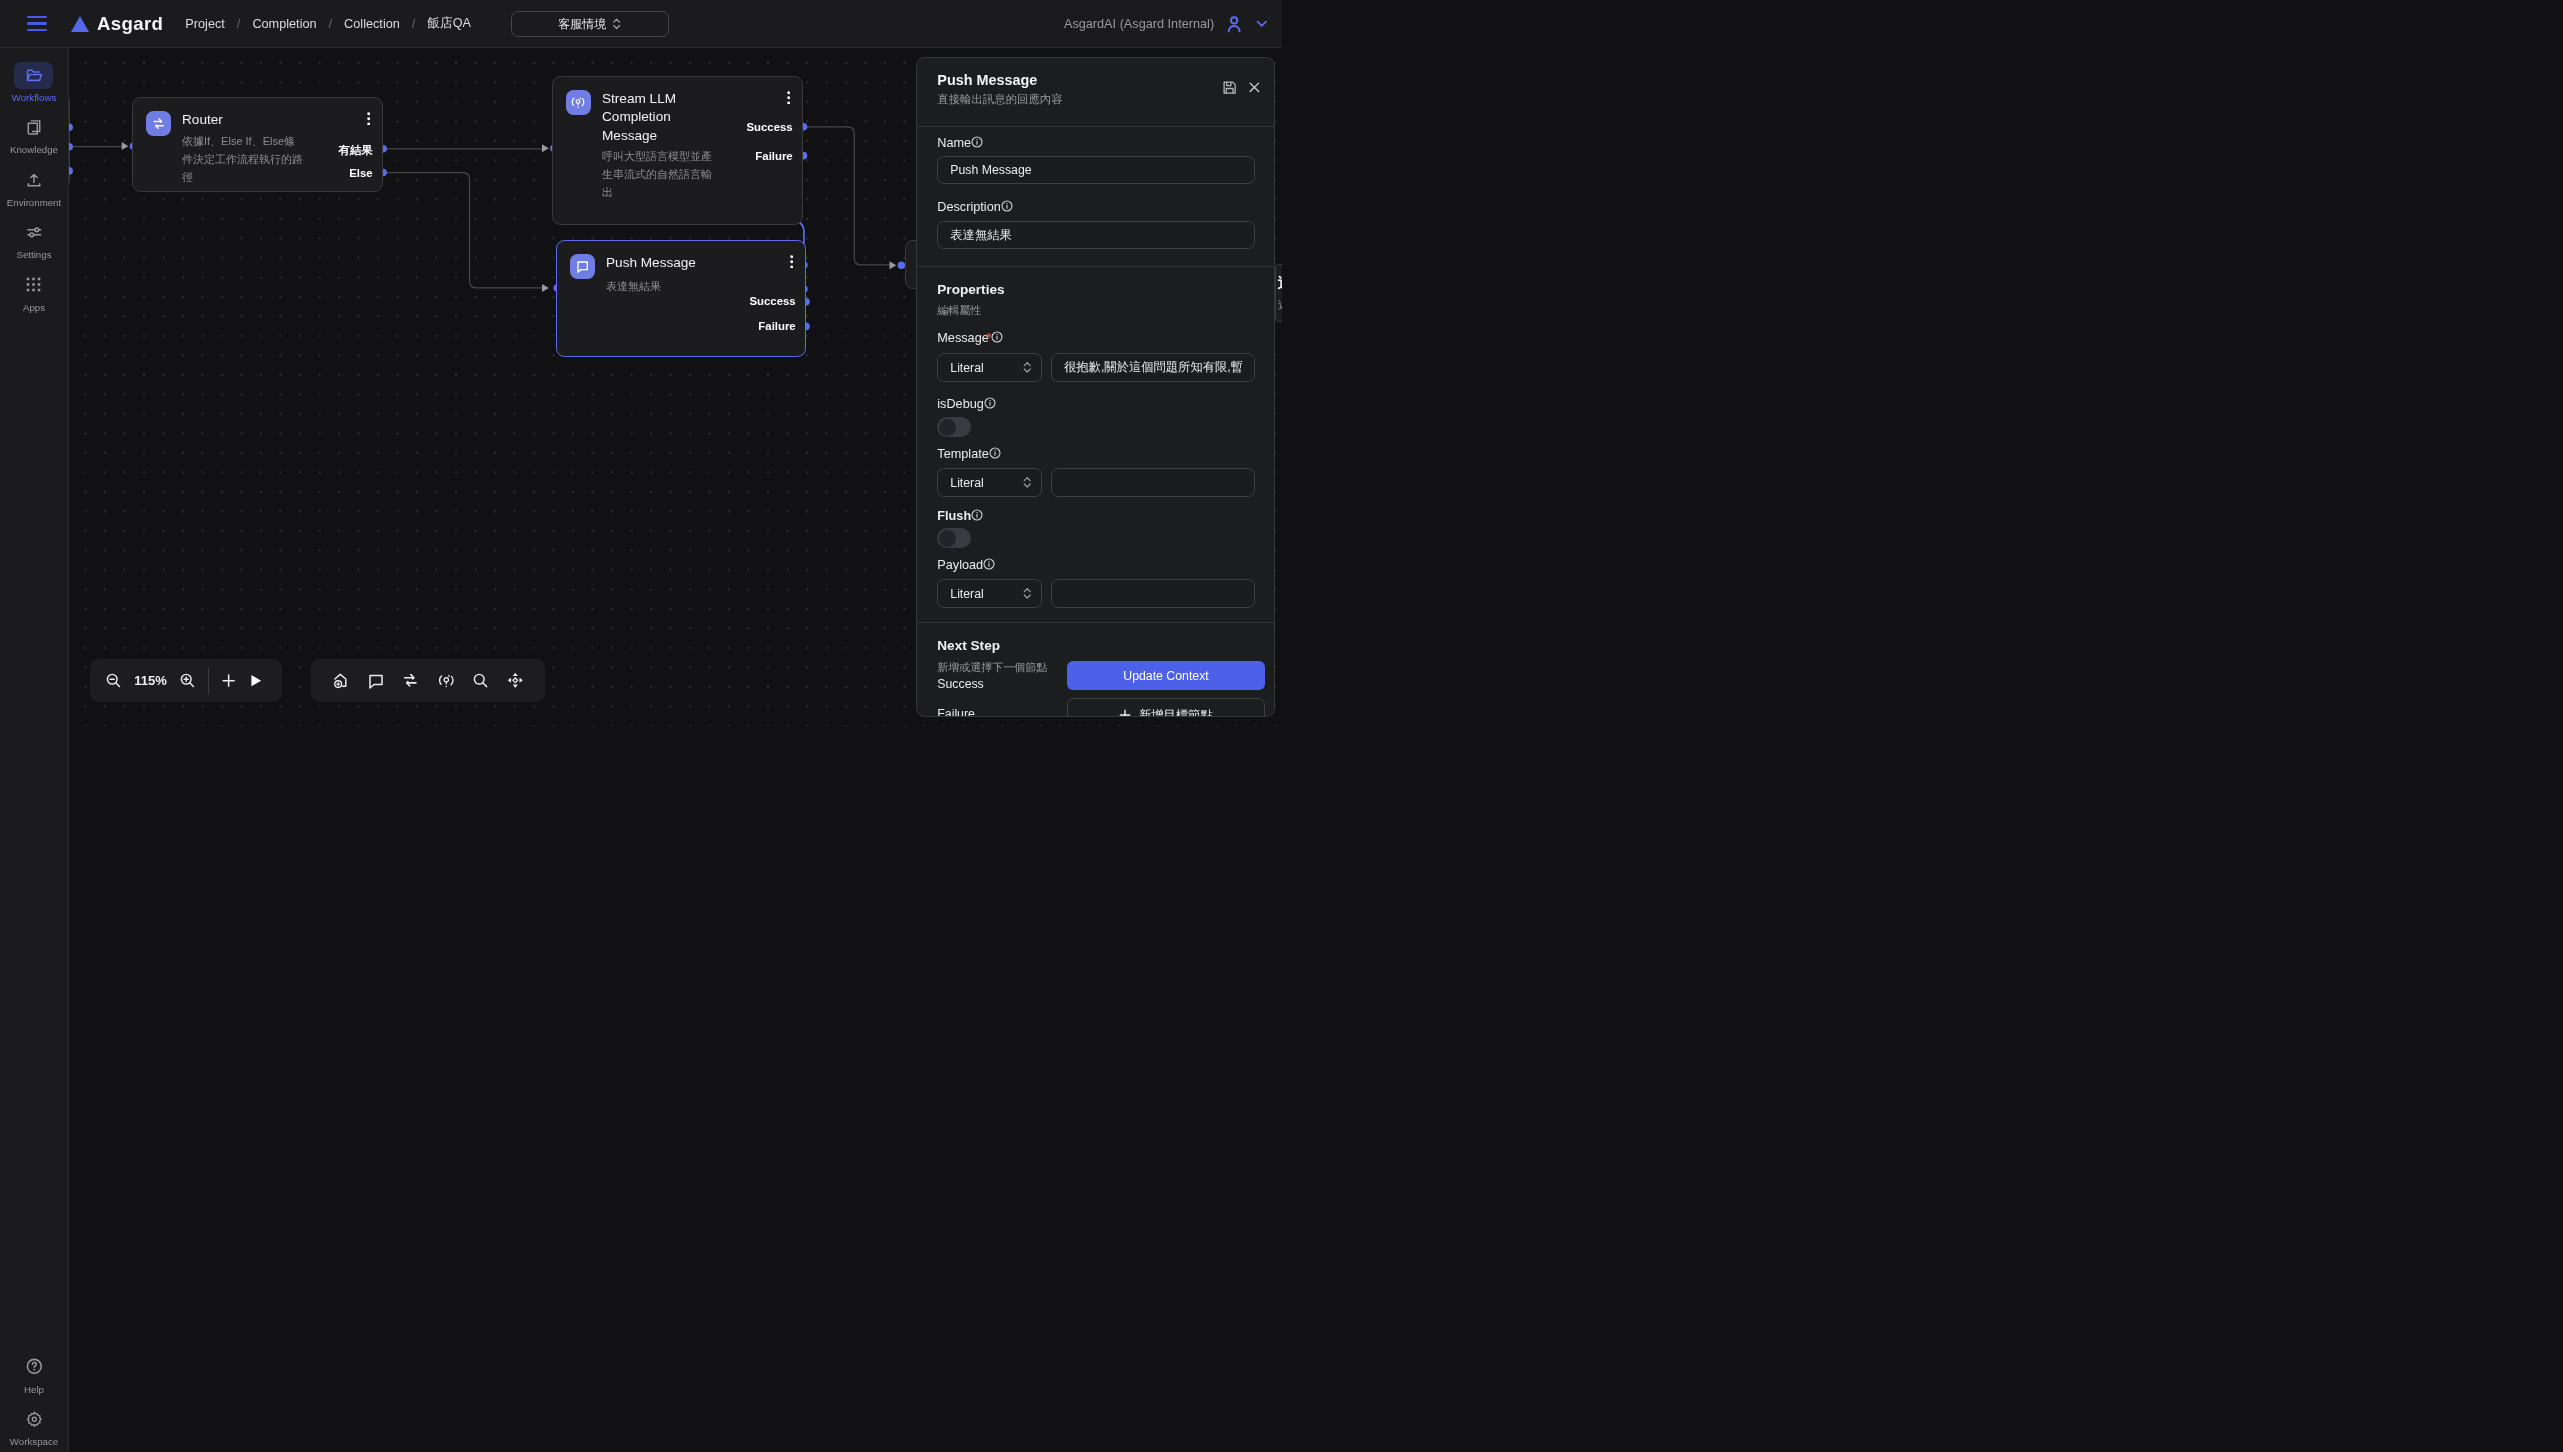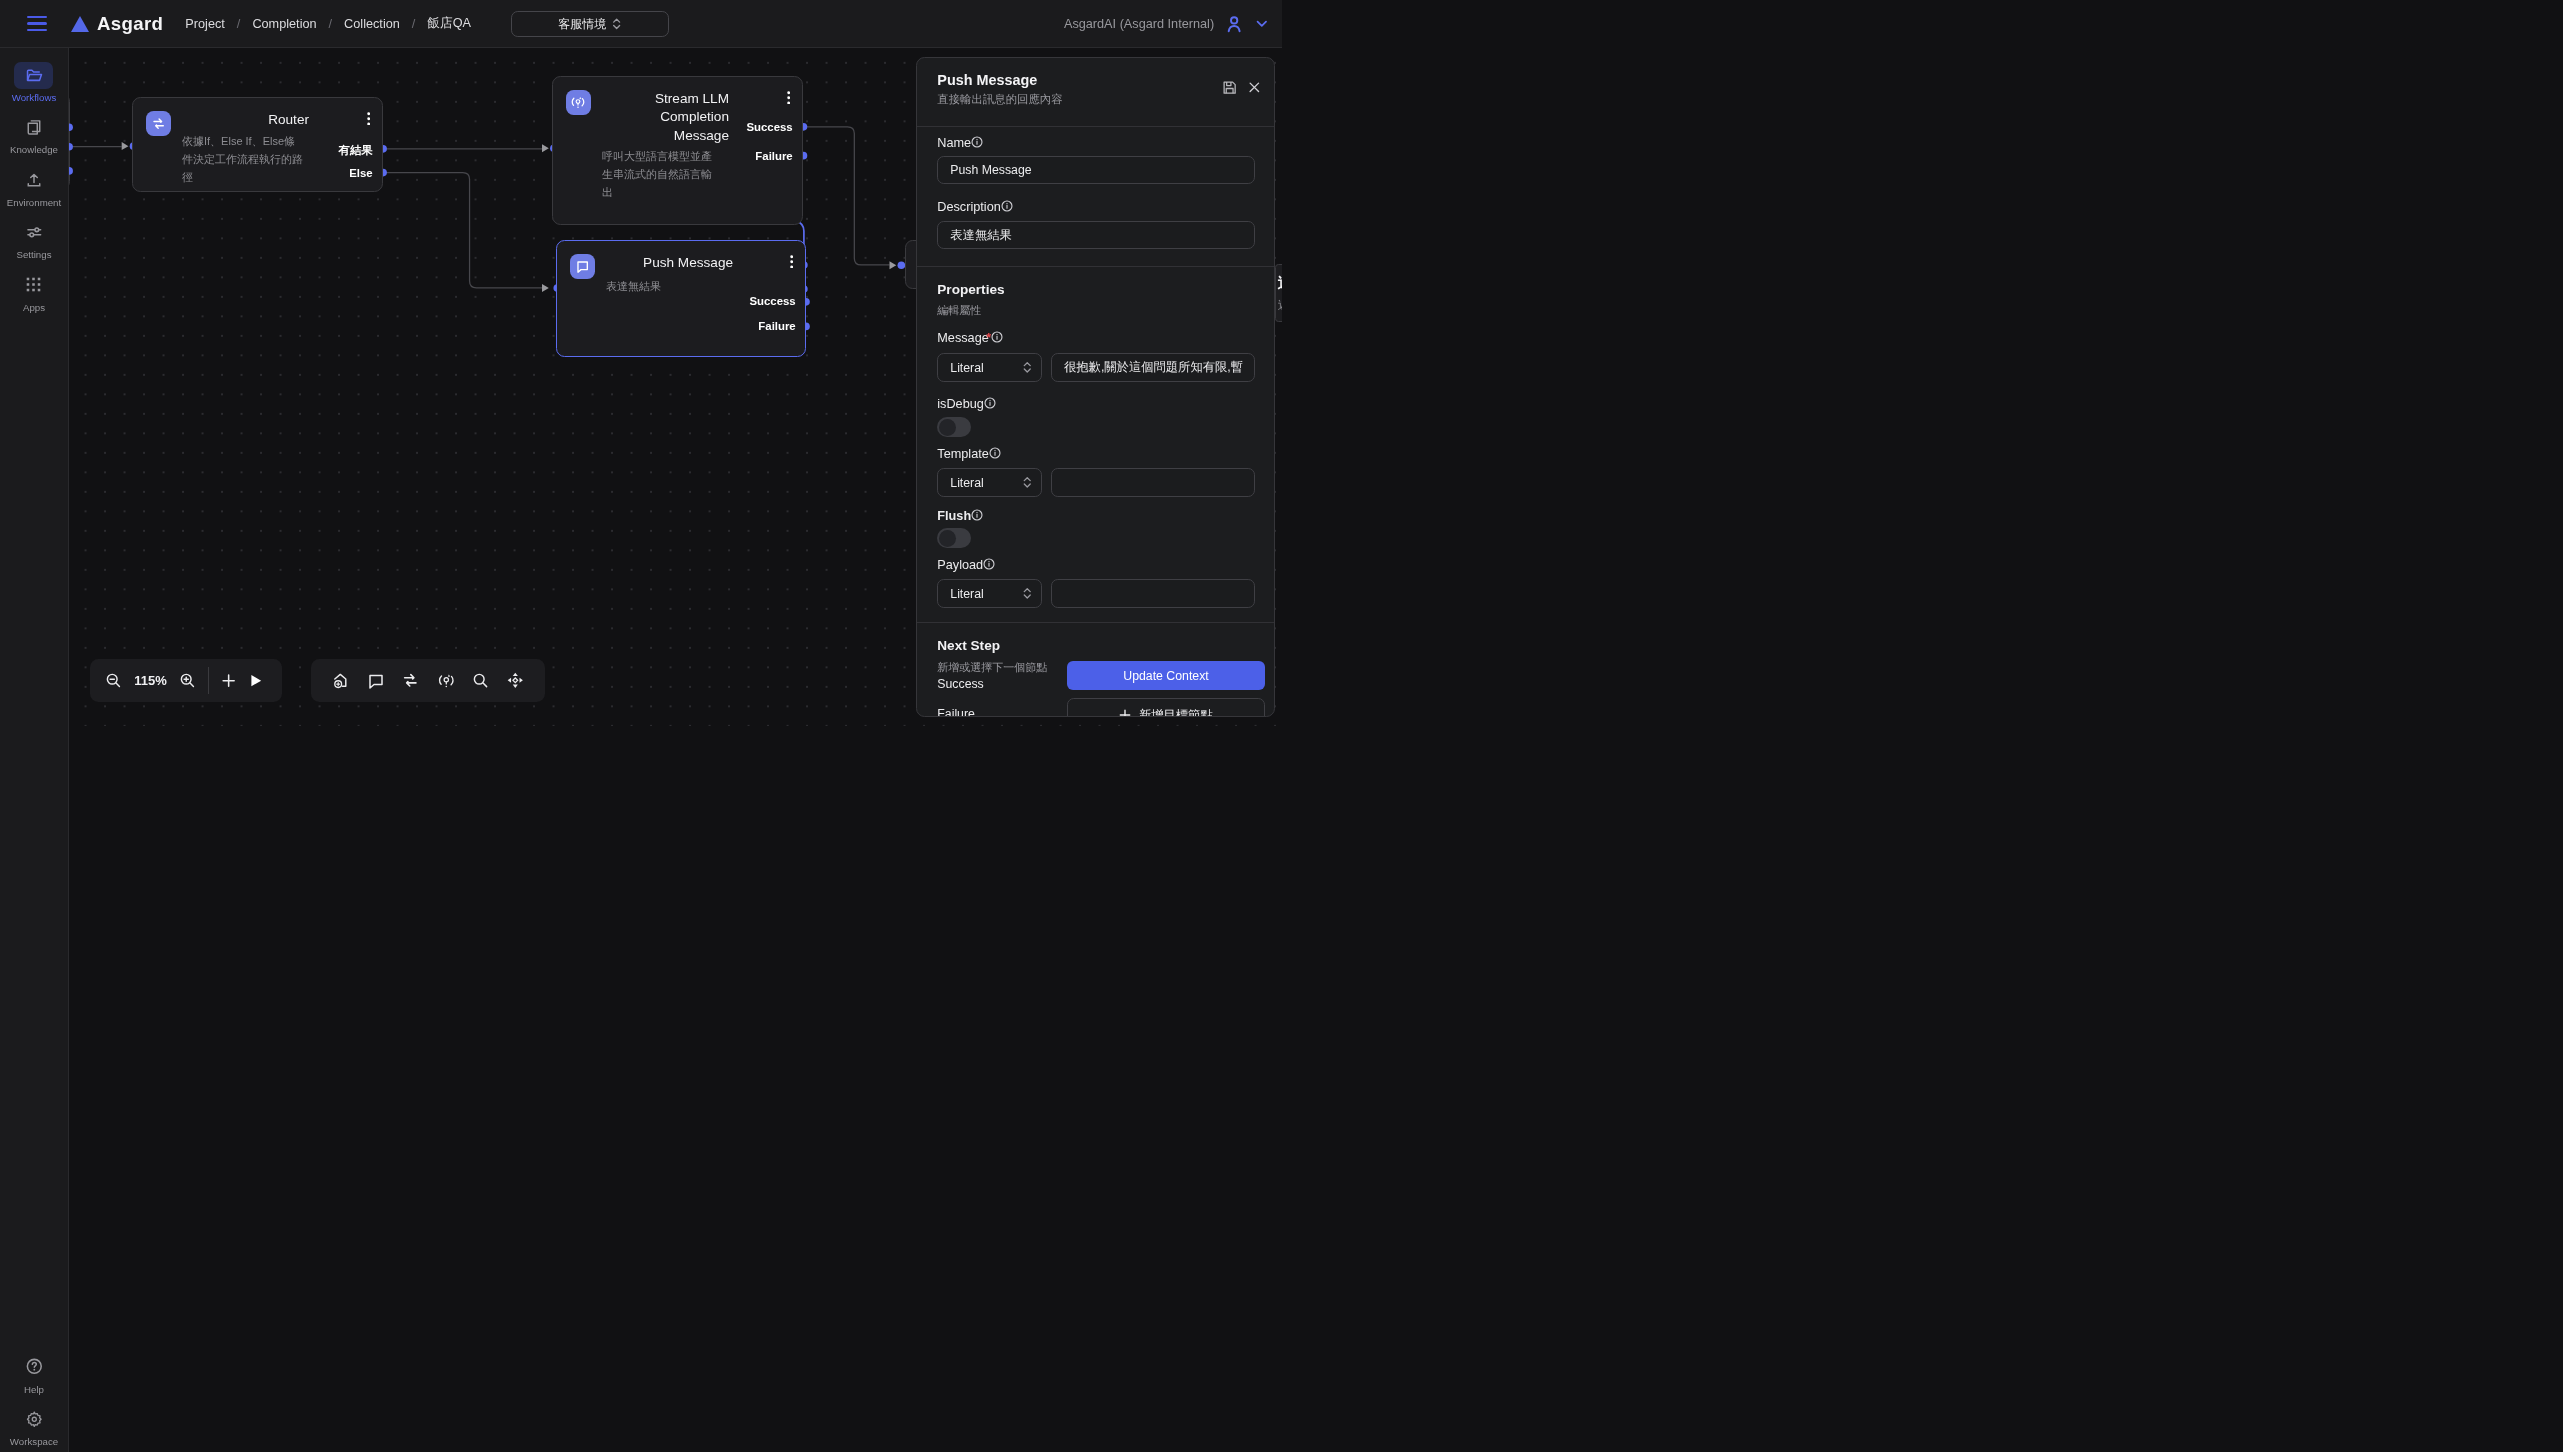--- a/index.html
+++ b/index.html
@@ -40,21 +40,21 @@
   .canvas { position:absolute; left:69px; top:48px; width:1213px; height:678px; overflow:hidden;
     background-color:#111113;
     background-image:radial-gradient(circle, #2c2c30 1.1px, transparent 1.3px);
     background-size:19.5px 19.5px; background-position:6.8px 5.1px; z-index:1; }
   .edges { position:absolute; inset:0; width:100%; height:100%; }
 
   .node { position:absolute; background:#1c1c1f; border:0.8px solid #39393d; border-radius:8.5px; }
   .node.selected { border:1.3px solid #5b6cf0; }
   .node-icon { position:absolute; left:12.7px; top:12.7px; width:25.4px; height:25.4px; border-radius:7.6px;
     background:#6f7de4; display:flex; align-items:center; justify-content:center; }
-  .node-title { position:absolute; left:49px; top:12.7px; font-size:13.6px; color:#f2f2f4; line-height:18.6px; width:127px;text-align:right; }
+  .node-title { position:absolute; left:49px; top:12.7px; font-size:13.6px; color:#f2f2f4; line-height:18.6px; width:127px; }
   .node-desc { position:absolute; left:49px; color:#8d8d92; font-size:11px; line-height:18px; width:144px; }
   .kebab { position:absolute; right:12px; top:13.6px; cursor:pointer; }
   .out-label { position:absolute; right:9.3px; font-size:11.4px; font-weight:700; color:#fff; }
 
   .toolbar { position:absolute; height:43px; background:#1d1d20; border-radius:8.5px;
     display:flex; align-items:center; z-index:5; }
   .tb1 { left:21px; top:611px; width:192px; padding:0 15.3px; gap:12px; }
   .tb2 { left:242px; top:611px; width:234px; padding:0 20.3px; justify-content:space-between; }
   .tb-div { width:0.8px; height:27px; background:#3a3a3e; }
   .zoom-pct { font-size:13px; font-weight:600; color:#f0f0f2; }

